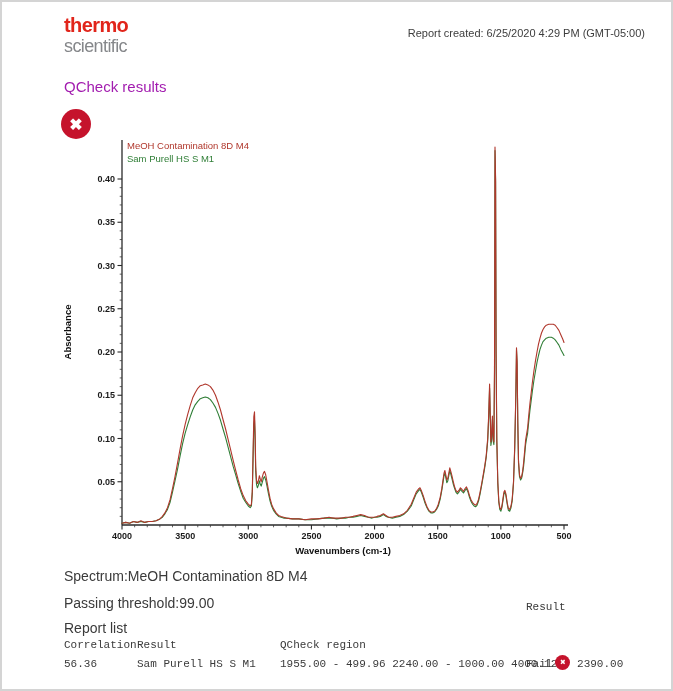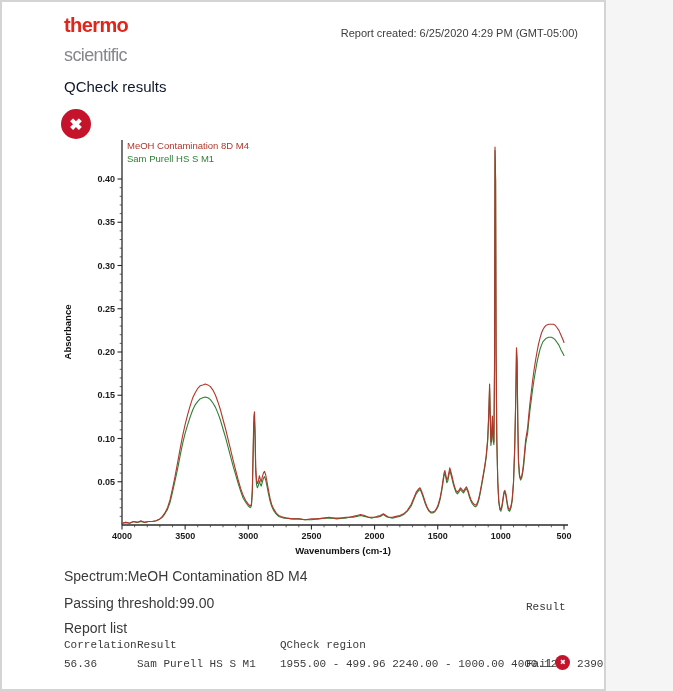--- a/index.html
+++ b/index.html
@@ -1,25 +1,25 @@
 <!DOCTYPE html>
 <html style="--brand-red: #e1251b; --logo-gray: #85878a; --fail-red: #c5132c;"><head>
 <meta charset="utf-8">
 <style>
   html,body{margin:0;padding:0;background:#f5f5f5;}
   .page{
-    position:relative;width:606px;height:691px;box-sizing:border-box;
+    position:relative;width:673px;height:691px;box-sizing:border-box;
     background:#fff;border:2px solid #d4d4d4;overflow:hidden;
     font-family:"Liberation Sans",sans-serif;
   }
   .logo{position:absolute;left:62px;top:13px;line-height:1.0;}
   .logo-thermo{font-size:20px;font-weight:bold;color:var(--brand-red,#e1251b);letter-spacing:-0.6px;}
-  .logo-scientific{font-size:18px;color:var(--logo-gray,#85878a);letter-spacing:-0.6px;margin-top:11px;}
+  .logo-scientific{font-size:18px;color:var(--logo-gray,#85878a);letter-spacing:-0.6px;margin-top:2px;}
   .report-created{position:absolute;right:26px;top:25px;font-size:11px;color:#3d3d3d;}
-  .page-title{position:absolute;left:62px;top:76px;font-size:15px;color:#0f172a;}
+  .page-title{position:absolute;left:62px;top:76px;font-size:15px;color:#a21caf;}
   .fail-badge-lg{
     position:absolute;left:59px;top:107px;width:30px;height:30px;border-radius:50%;
     background:var(--fail-red,#c5132c);color:#fff;display:flex;align-items:center;justify-content:center;
     font-size:16px;font-weight:bold;
   }
   .chart{position:absolute;left:55px;top:128px;width:530px;height:438px;}
   .chart line.ax{stroke:#2a2a2a;stroke-width:1.3;}
   .chart line.tick-major{stroke:#2a2a2a;stroke-width:1.1;}
   .chart line.tick-minor{stroke:#3a3a3a;stroke-width:0.8;}
   .chart text.tick{font-size:9px;font-weight:bold;fill:#1b1b1b;}

